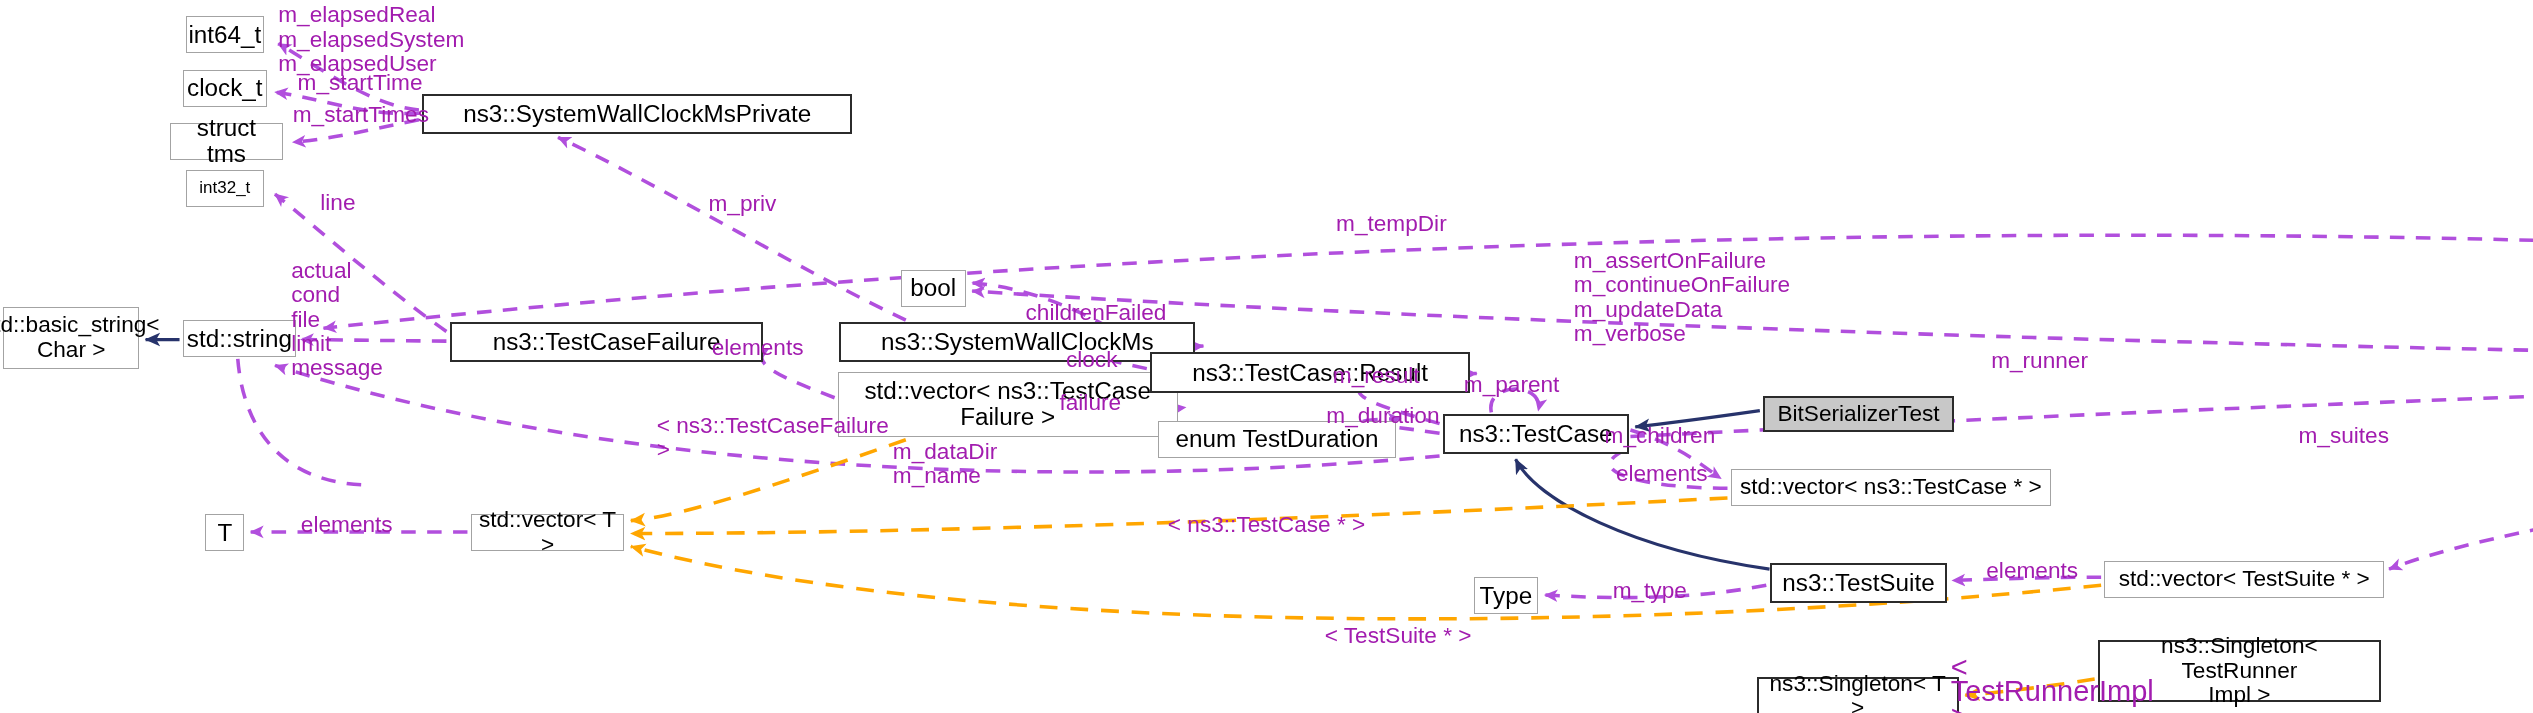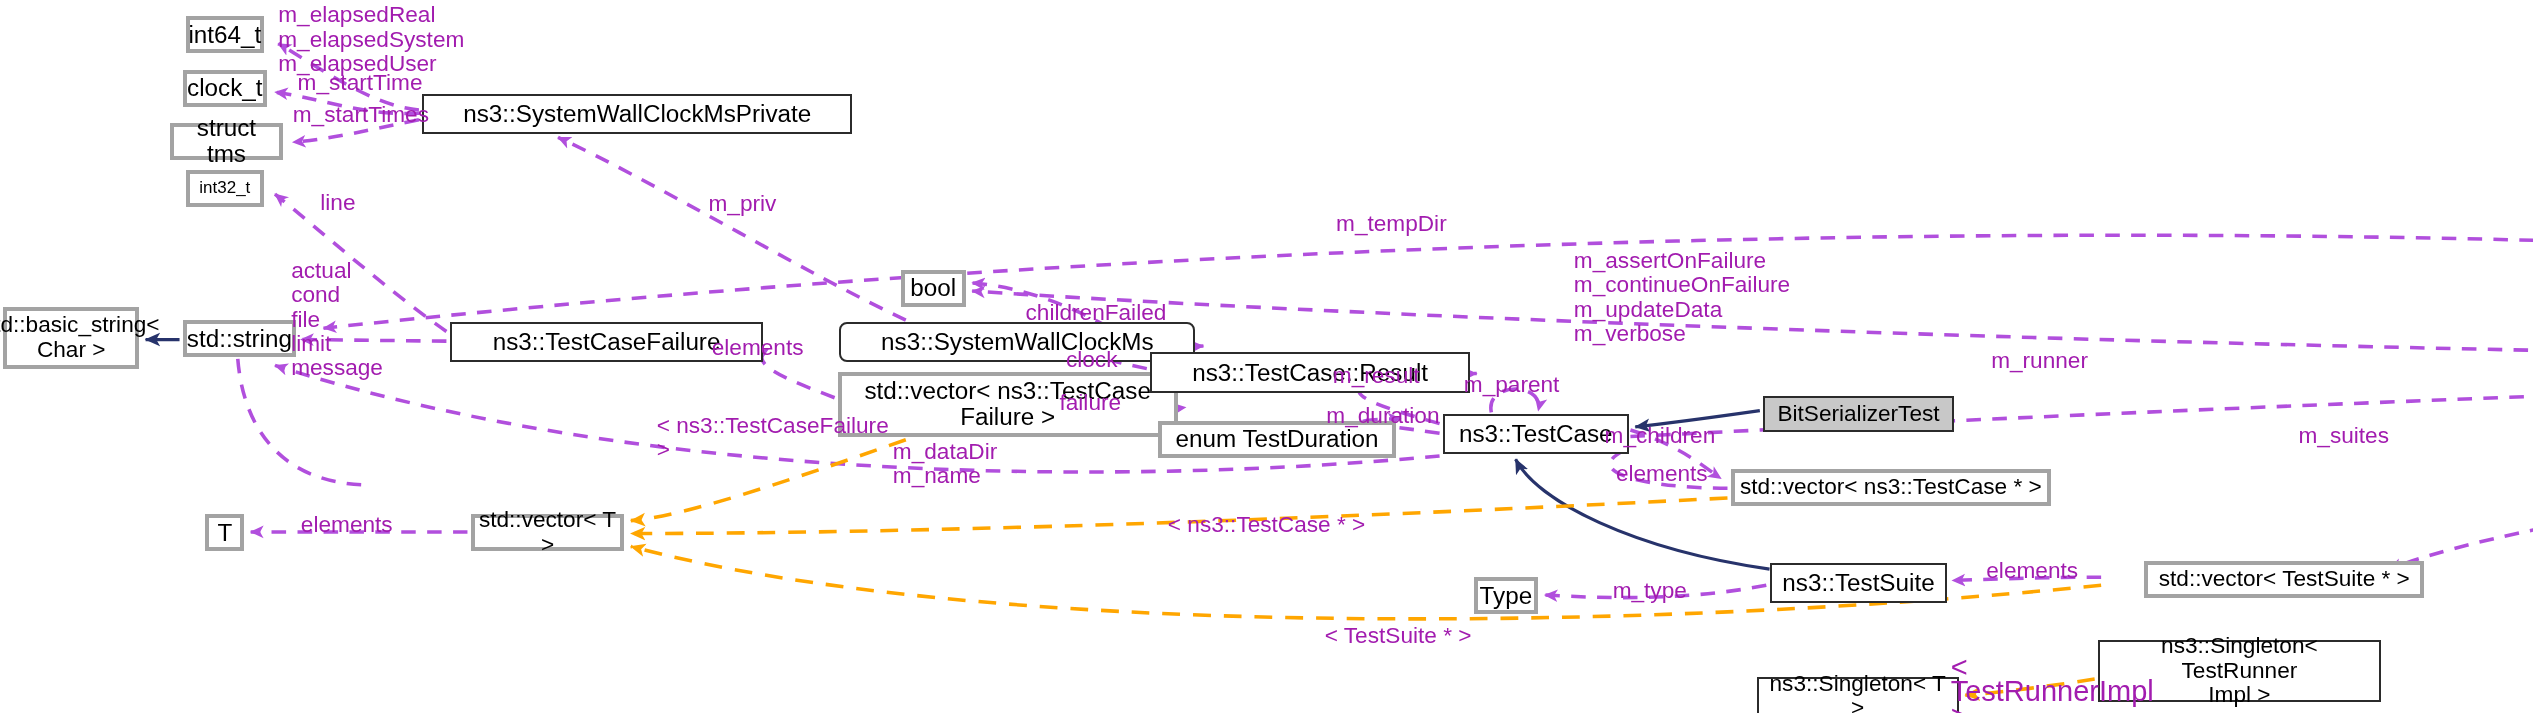--- a/index.html
+++ b/index.html
@@ -17,21 +17,21 @@
     position:absolute;
     box-sizing:border-box;
     display:flex;
     align-items:center;
     justify-content:center;
     text-align:center;
     font-size:15px;
     line-height:16px;
     color:#000000;
     background:#ffffff;
-    border:4px solid #a3a3a3;
+    border:1px solid #a3a3a3;
     white-space:pre-line;
     padding:1px 4px;
     z-index:5;
   }
   .node.strong{ border:2px solid #2b2b2b; }
   .node.filled{ background:#c8c8c8; border:2px solid #2b2b2b; }
   .edge-label{
     position:absolute;
     font-size:14px;
     line-height:15px;
@@ -135,34 +135,34 @@
   <div class="node" style="left: 186.012px; top: 16.1678px; width: 77.6398px; height: 37.1859px; font-size: 24.2625px; line-height: 26.2034px;"><span>int64_t</span></div>
   <div class="node" style="left: 182.777px; top: 69.5215px; width: 84.1098px; height: 37.1859px; font-size: 24.2625px; line-height: 26.2034px;"><span>clock_t</span></div>
   <div class="node" style="left: 169.837px; top: 122.875px; width: 113.225px; height: 37.1859px; font-size: 24.2625px; line-height: 26.2034px;"><span>struct tms</span></div>
   <div class="node" style="left: 186.012px; top: 169.762px; width: 77.6398px; height: 37.1859px; font-size: 17px; line-height: 26.2034px;"><span>int32_t</span></div>
   <div class="node" style="left: 3.23499px; top: 307.188px; width: 135.87px; height: 61.4376px; font-size: 22.645px; line-height: 24.4566px;"><span>std::basic_string&lt;
 Char &gt;</span></div>
   <div class="node" style="left: 182.777px; top: 320.122px; width: 113.225px; height: 37.1859px; font-size: 24.2625px; line-height: 26.2034px;"><span>std::string</span></div>
   <div class="node strong" style="left: 422.167px; top: 93.7732px; width: 430.254px; height: 40.4195px; font-size: 24.2625px; line-height: 26.2034px;"><span>ns3::SystemWallClockMsPrivate</span></div>
   <div class="node strong" style="left: 449.664px; top: 321.739px; width: 313.794px; height: 40.4195px; font-size: 24.2625px; line-height: 26.2034px;"><span>ns3::TestCaseFailure</span></div>
   <div class="node" style="left: 900.946px; top: 270.002px; width: 64.6999px; height: 37.1859px; font-size: 24.2625px; line-height: 26.2034px;"><span>bool</span></div>
-  <div class="node strong" style="left: 839.481px; top: 321.739px; width: 355.849px; height: 40.4195px; font-size: 24.2625px; line-height: 26.2034px; border-radius: 8px;"><span>ns3::SystemWallClockMs</span></div>
+  <div class="node strong" style="left: 839.481px; top: 321.739px; width: 355.849px; height: 40.4195px; font-size: 24.2625px; line-height: 26.2034px;"><span>ns3::SystemWallClockMs</span></div>
   <div class="node" style="left: 837.863px; top: 371.859px; width: 339.674px; height: 64.6712px; font-size: 24.2625px; line-height: 26.2034px;"><span>std::vector&lt; ns3::TestCase
 Failure &gt;</span></div>
   <div class="node strong" style="left: 1150.04px; top: 352.458px; width: 320.264px; height: 40.4195px; font-size: 24.2625px; line-height: 26.2034px;"><span>ns3::TestCase::Result</span></div>
   <div class="node" style="left: 1158.13px; top: 400.961px; width: 237.772px; height: 37.1859px; font-size: 24.2625px; line-height: 26.2034px; margin-top: 20px;"><span>enum TestDuration</span></div>
   <div class="node strong" style="left: 1442.81px; top: 413.896px; width: 186.012px; height: 40.4195px; font-size: 24.2625px; line-height: 26.2034px;"><span>ns3::TestCase</span></div>
   <div class="node filled" style="left: 1763.07px; top: 396.111px; width: 190.865px; height: 35.5692px; font-size: 22.645px; line-height: 24.4566px;"><span>BitSerializerTest</span></div>
   <div class="node" style="left: 1730.72px; top: 468.866px; width: 320.264px; height: 37.1859px; font-size: 22.645px; line-height: 24.4566px;"><span>std::vector&lt; ns3::TestCase * &gt;</span></div>
 
   <div class="node" style="left: 205.422px; top: 514.136px; width: 38.8199px; height: 37.1859px; font-size: 24.2625px; line-height: 26.2034px;"><span>T</span></div>
   <div class="node" style="left: 470.692px; top: 514.136px; width: 153.662px; height: 37.1859px; font-size: 22.645px; line-height: 24.4566px;"><span>std::vector&lt; T &gt;</span></div>
   <div class="node" style="left: 1473.54px; top: 577.19px; width: 64.6999px; height: 37.1859px; font-size: 24.2625px; line-height: 26.2034px;"><span>Type</span></div>
   <div class="node strong" style="left: 1769.54px; top: 562.639px; width: 177.925px; height: 40.4195px; font-size: 24.2625px; line-height: 26.2034px;"><span>ns3::TestSuite</span></div>
-  <div class="node" style="left: 2104.36px; top: 561.023px; width: 279.827px; height: 37.1859px; font-size: 22.645px; line-height: 24.4566px; margin-left: 40px;"><span>std::vector&lt; TestSuite * &gt;</span></div>
+  <div class="node" style="left: 2104.36px; top: 561.023px; width: 279.827px; height: 37.1859px; font-size: 22.645px; line-height: 24.4566px;"><span>std::vector&lt; TestSuite * &gt;</span></div>
   <div class="node strong" style="left: 2097.89px; top: 640.245px; width: 283.062px; height: 61.4376px; font-size: 22.645px; line-height: 24.4566px;"><span>ns3::Singleton&lt; TestRunner
 Impl &gt;</span></div>
   <div class="node strong" style="left: 1756.6px; top: 677.431px; width: 202.187px; height: 37.1859px; font-size: 22.645px; line-height: 24.4566px;"><span>ns3::Singleton&lt; T &gt;</span></div>
 
   <div class="edge-label" style="left: 278.209px; top: 3.23356px; width: 234.537px; font-size: 22.645px; line-height: 24.4566px;">m_elapsedReal
 m_elapsedSystem
 m_elapsedUser</div>
   <div class="edge-label" style="left: 297.619px; top: 71.1383px; width: 129.4px; font-size: 22.645px; line-height: 24.4566px;">m_startTime</div>
   <div class="edge-label" style="left: 292.767px; top: 103.474px; width: 139.105px; font-size: 22.645px; line-height: 24.4566px;">m_startTimes</div>
   <div class="edge-label" style="left: 320.264px; top: 190.78px; width: 48.5249px; font-size: 22.645px; line-height: 24.4566px;">line</div>

